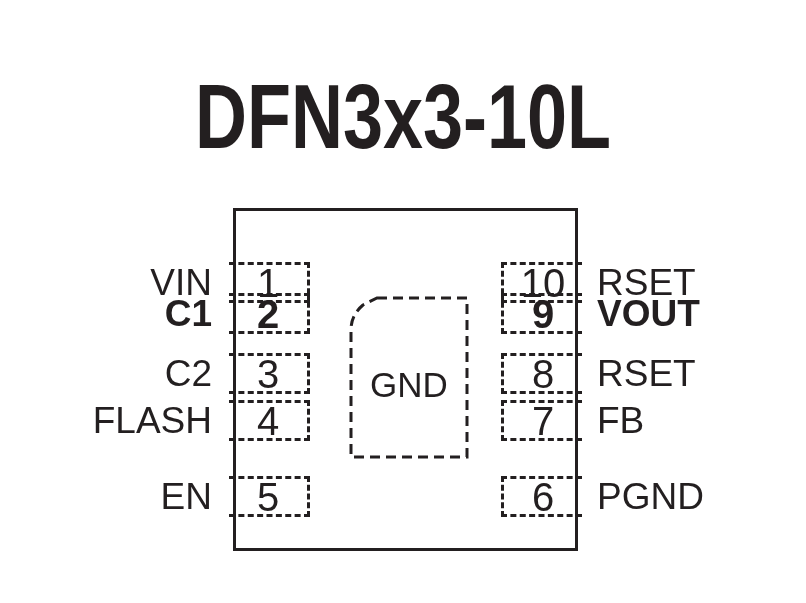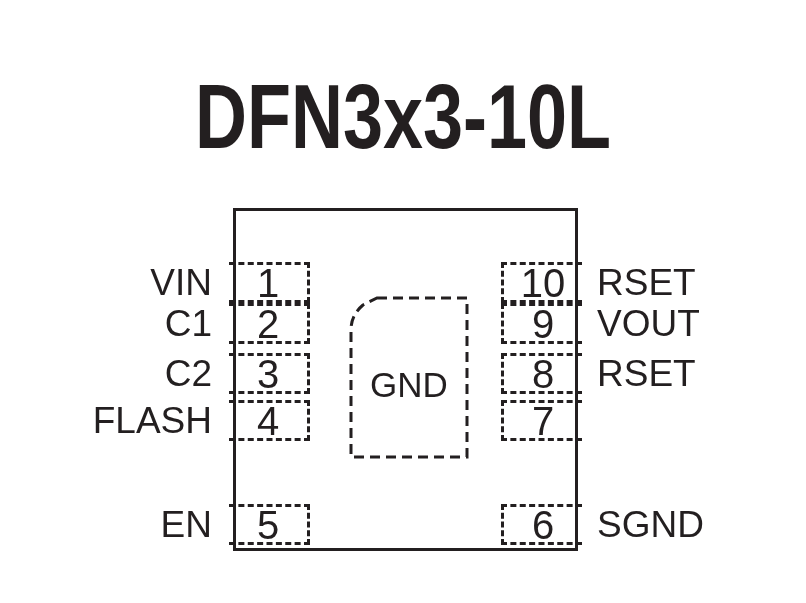--- a/index.html
+++ b/index.html
@@ -52,24 +52,24 @@
     left: 229px;
     border: 3px dashed var(--ink, #231f20);
     border-left: none;
   }
   .pin-box.right {
     left: 501px;
     border: 3px dashed var(--ink, #231f20);
     border-right: none;
   }
   .row-0 { top: 262px; }
-  .row-1 { top: 303px; }
+  .row-1 { top: 293px; font-weight: bold; }
   .row-2 { top: 353px; }
   .row-3 { top: 400px; }
-  .row-4 { top: 504px; text-align: right; }
+  .row-4 { top: 476px; text-align: right; }
   .pin-label {
     position: absolute;
     height: 41px;
     display: flex;
     align-items: center;
     font-size: 37px;
     line-height: 1;
     white-space: nowrap;
   }
   .pin-label.left {
@@ -121,15 +121,16 @@
 
   <div class="pin-label left row-0">VIN</div>
   <div class="pin-label left row-1">C1</div>
   <div class="pin-label left row-2">C2</div>
   <div class="pin-label left row-3">FLASH</div>
   <div class="pin-label left row-4">EN</div>
 
   <div class="pin-label right row-0">RSET</div>
   <div class="pin-label right row-1">VOUT</div>
   <div class="pin-label right row-2">RSET</div>
-  <div class="pin-label right row-4">SGND</div>
+  <div class="pin-label right row-3">FB</div>
+  <div class="pin-label right row-4">PGND</div>
 
 </div>
 
 </body></html>

